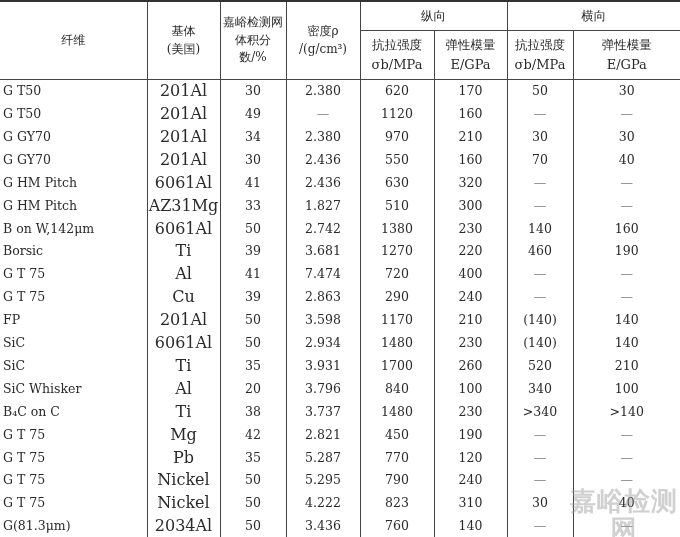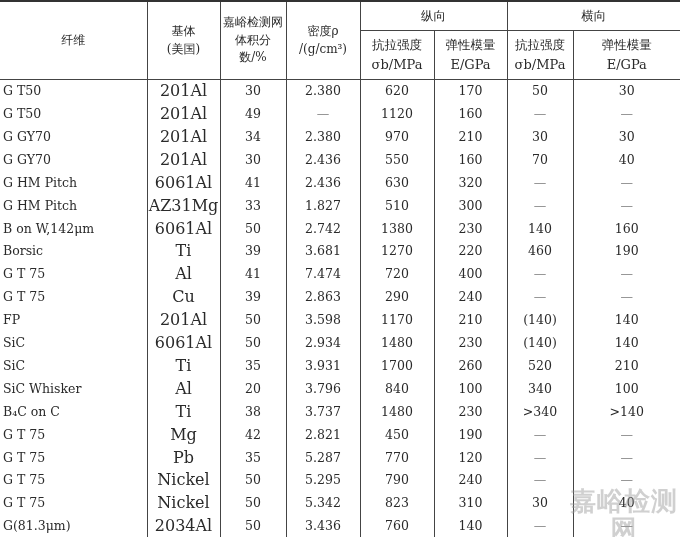--- a/index.html
+++ b/index.html
@@ -277,21 +277,21 @@
         <td class="c3">5.295</td>
         <td class="c4">790</td>
         <td class="c5">240</td>
         <td class="c6 dash">—</td>
         <td class="c7 dash">—</td>
       </tr>
       <tr>
         <td class="first c0">G T 75</td>
         <td class="c1">Nickel</td>
         <td class="c2">50</td>
-        <td class="c3">5.342</td>
+        <td class="c3">4.222</td>
         <td class="c4">823</td>
         <td class="c5">310</td>
         <td class="c6">30</td>
         <td class="c7">40</td>
       </tr>
       <tr>
         <td class="first c0">G(81.3μm)</td>
         <td class="c1">2034Al</td>
         <td class="c2">50</td>
         <td class="c3">3.436</td>

